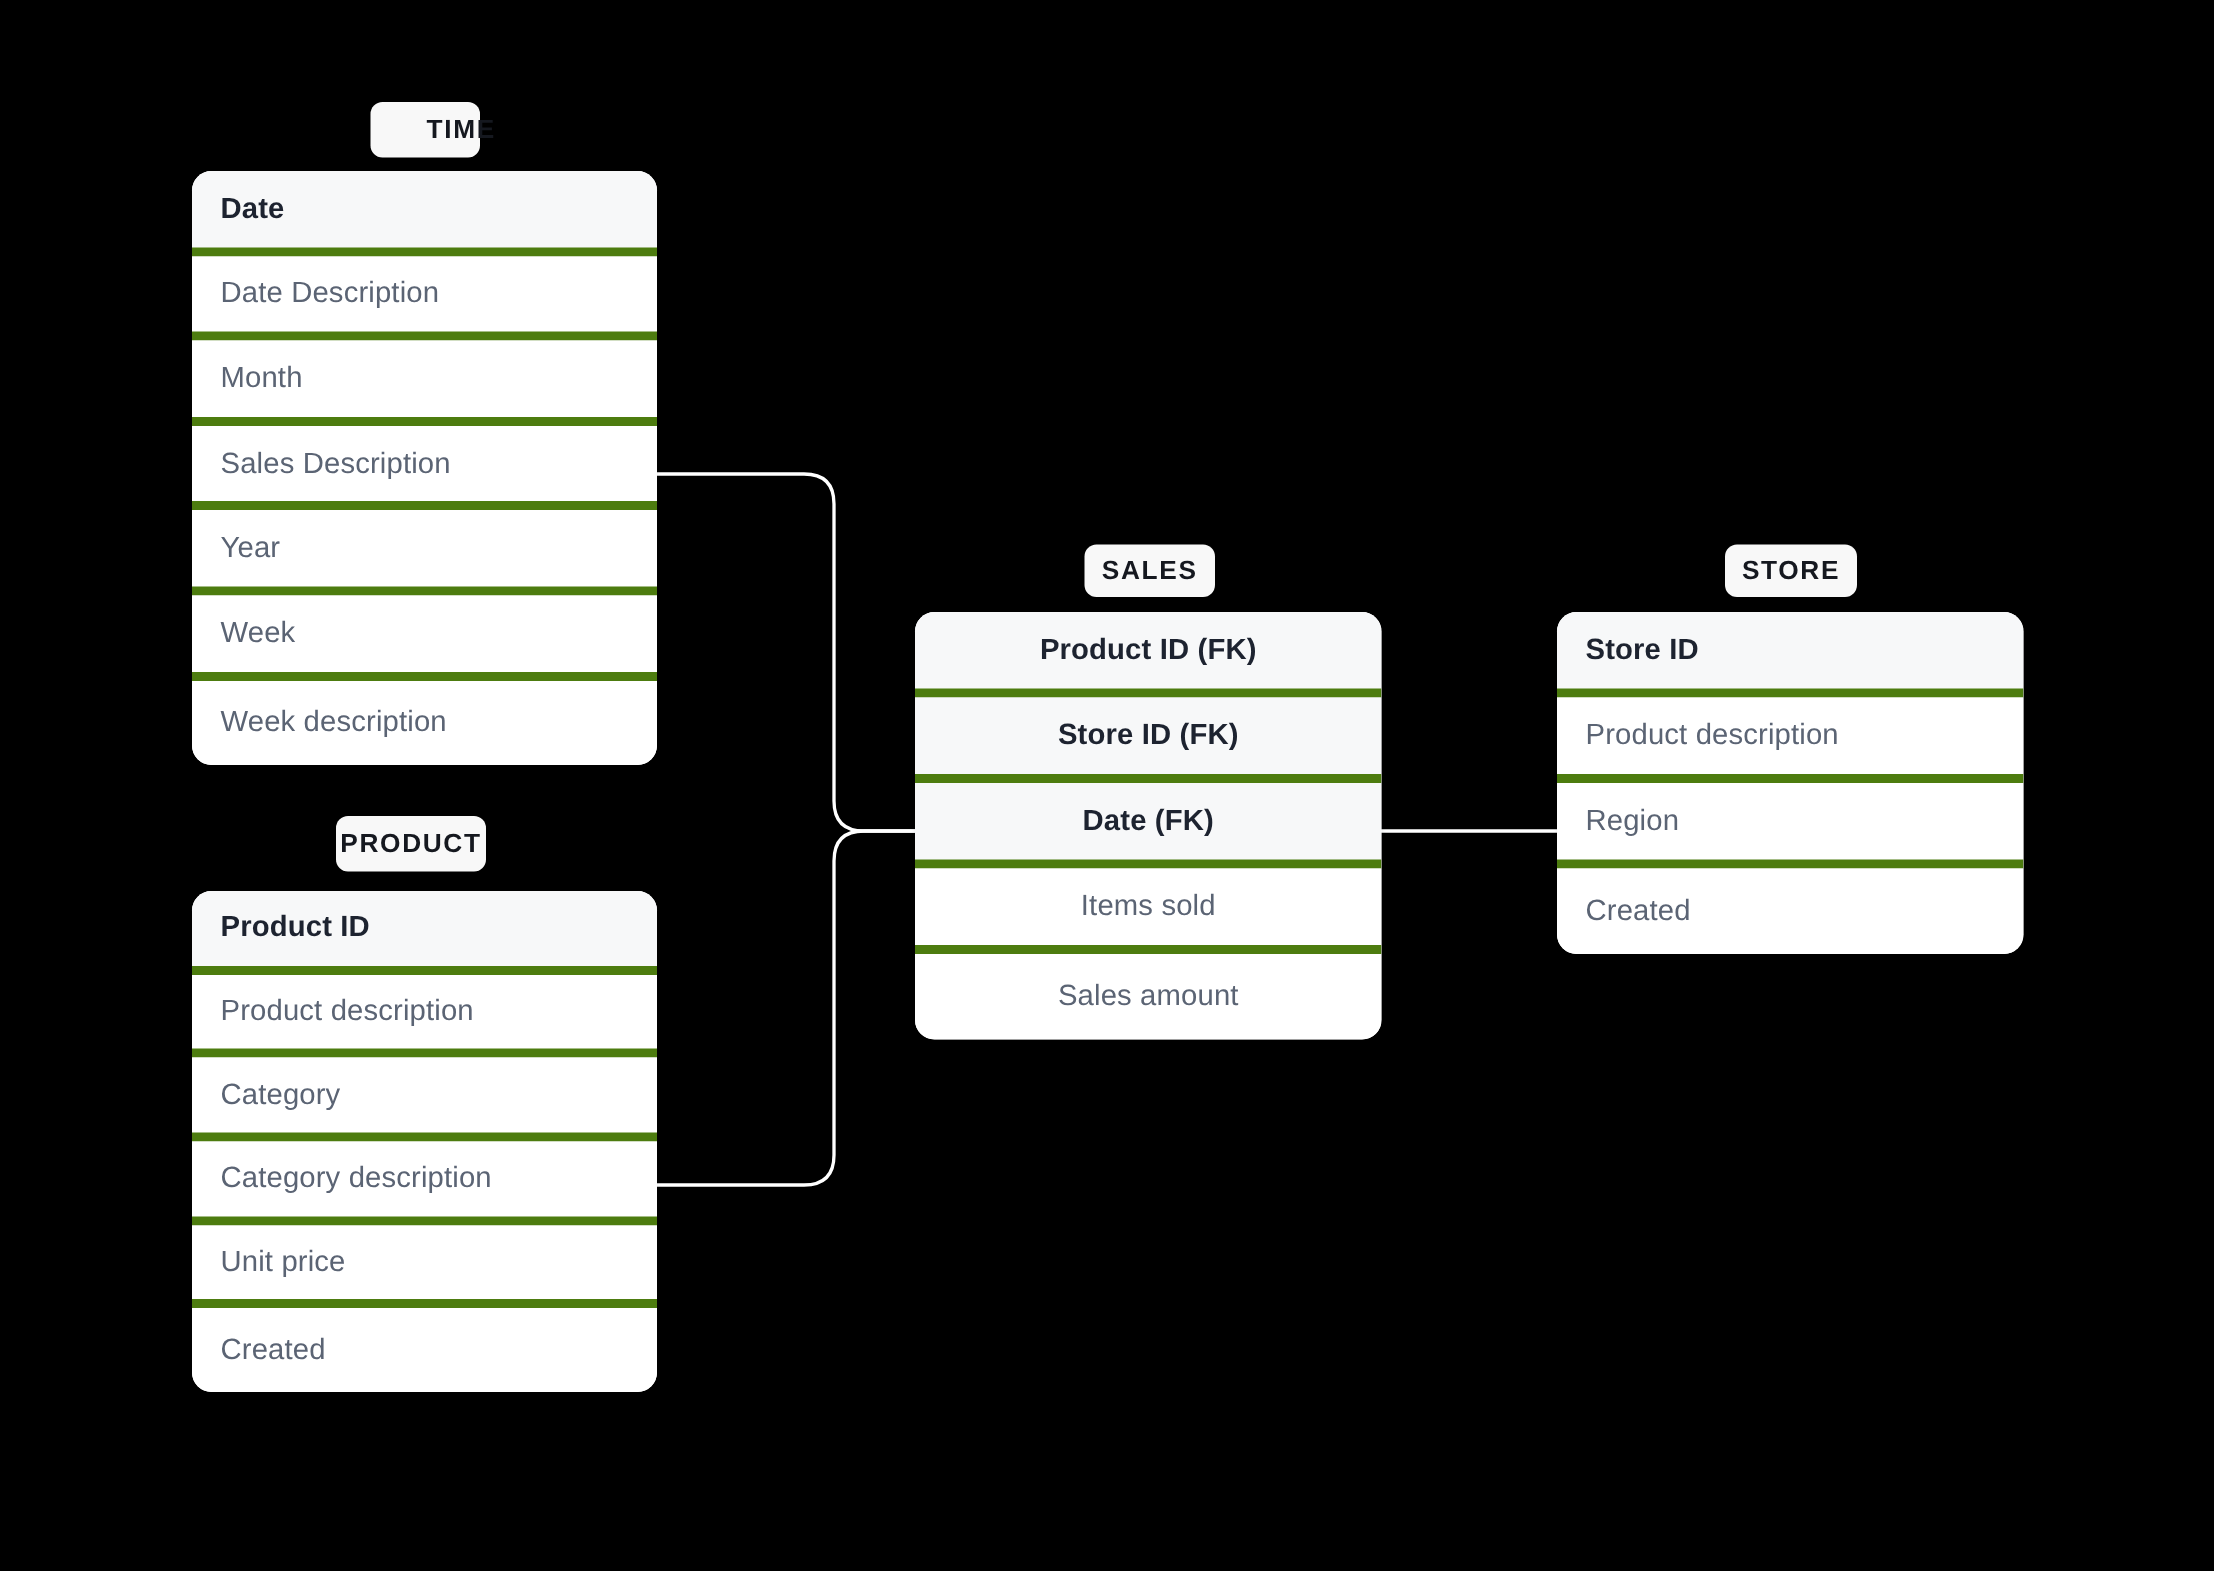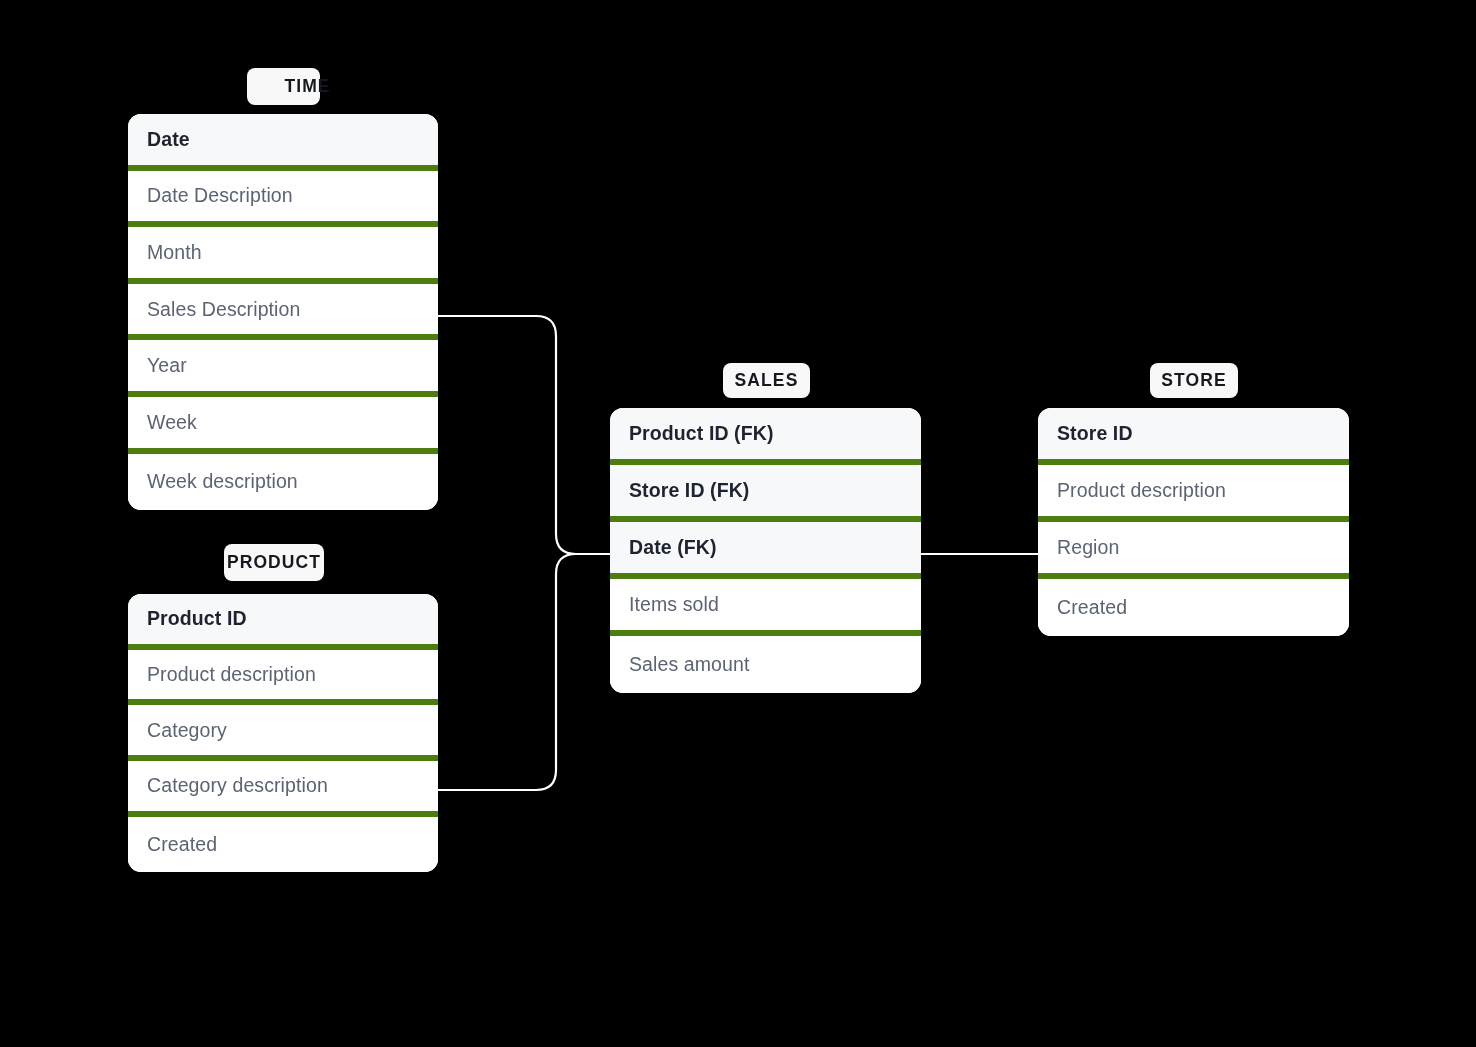--- a/index.html
+++ b/index.html
@@ -85,21 +85,21 @@
   #entity-time .entity-row { height: 56.6px; }
   #badge-time        { left: 247px; top: 68px;  width: 73px;  height: 37px; padding-left: 48px; }
 
   
   #entity-product    { left: 128px; top: 594px;  width: 310px; }
   #entity-product .entity-row { height: 55.7px; }
   #badge-product     { left: 224px; top: 544px;  width: 100px; height: 37px; }
 
   
   #entity-sales      { left: 610px; top: 408px;  width: 311px; }
-  #entity-sales .entity-row { height: 57px; }
+  #entity-sales .entity-row { height: 57px; justify-content: center; }
   #badge-sales       { left: 723px; top: 363px;  width: 87px;  height: 35px; }
 
   
   #entity-store      { left: 1038px; top: 408px; width: 311px; }
   #entity-store .entity-row { height: 57px; }
   #badge-store       { left: 1150px; top: 363px; width: 88px;  height: 35px; }
 </style>
 </head>
 <body>
 
@@ -144,20 +144,23 @@
     <div class="entity-row">
       <span>Product description</span>
     </div>
     <div class="entity-row">
       <span>Category</span>
     </div>
     <div class="entity-row">
       <span>Category description</span>
     </div>
     <div class="entity-row">
+      <span>Unit price</span>
+    </div>
+    <div class="entity-row">
       <span>Created</span>
     </div>
   </div>
 
   <div class="entity-badge" id="badge-sales">SALES</div>
   <div class="entity" id="entity-sales">
     <div class="entity-row key">
       <span>Product ID (FK)</span>
     </div>
     <div class="entity-row key">

